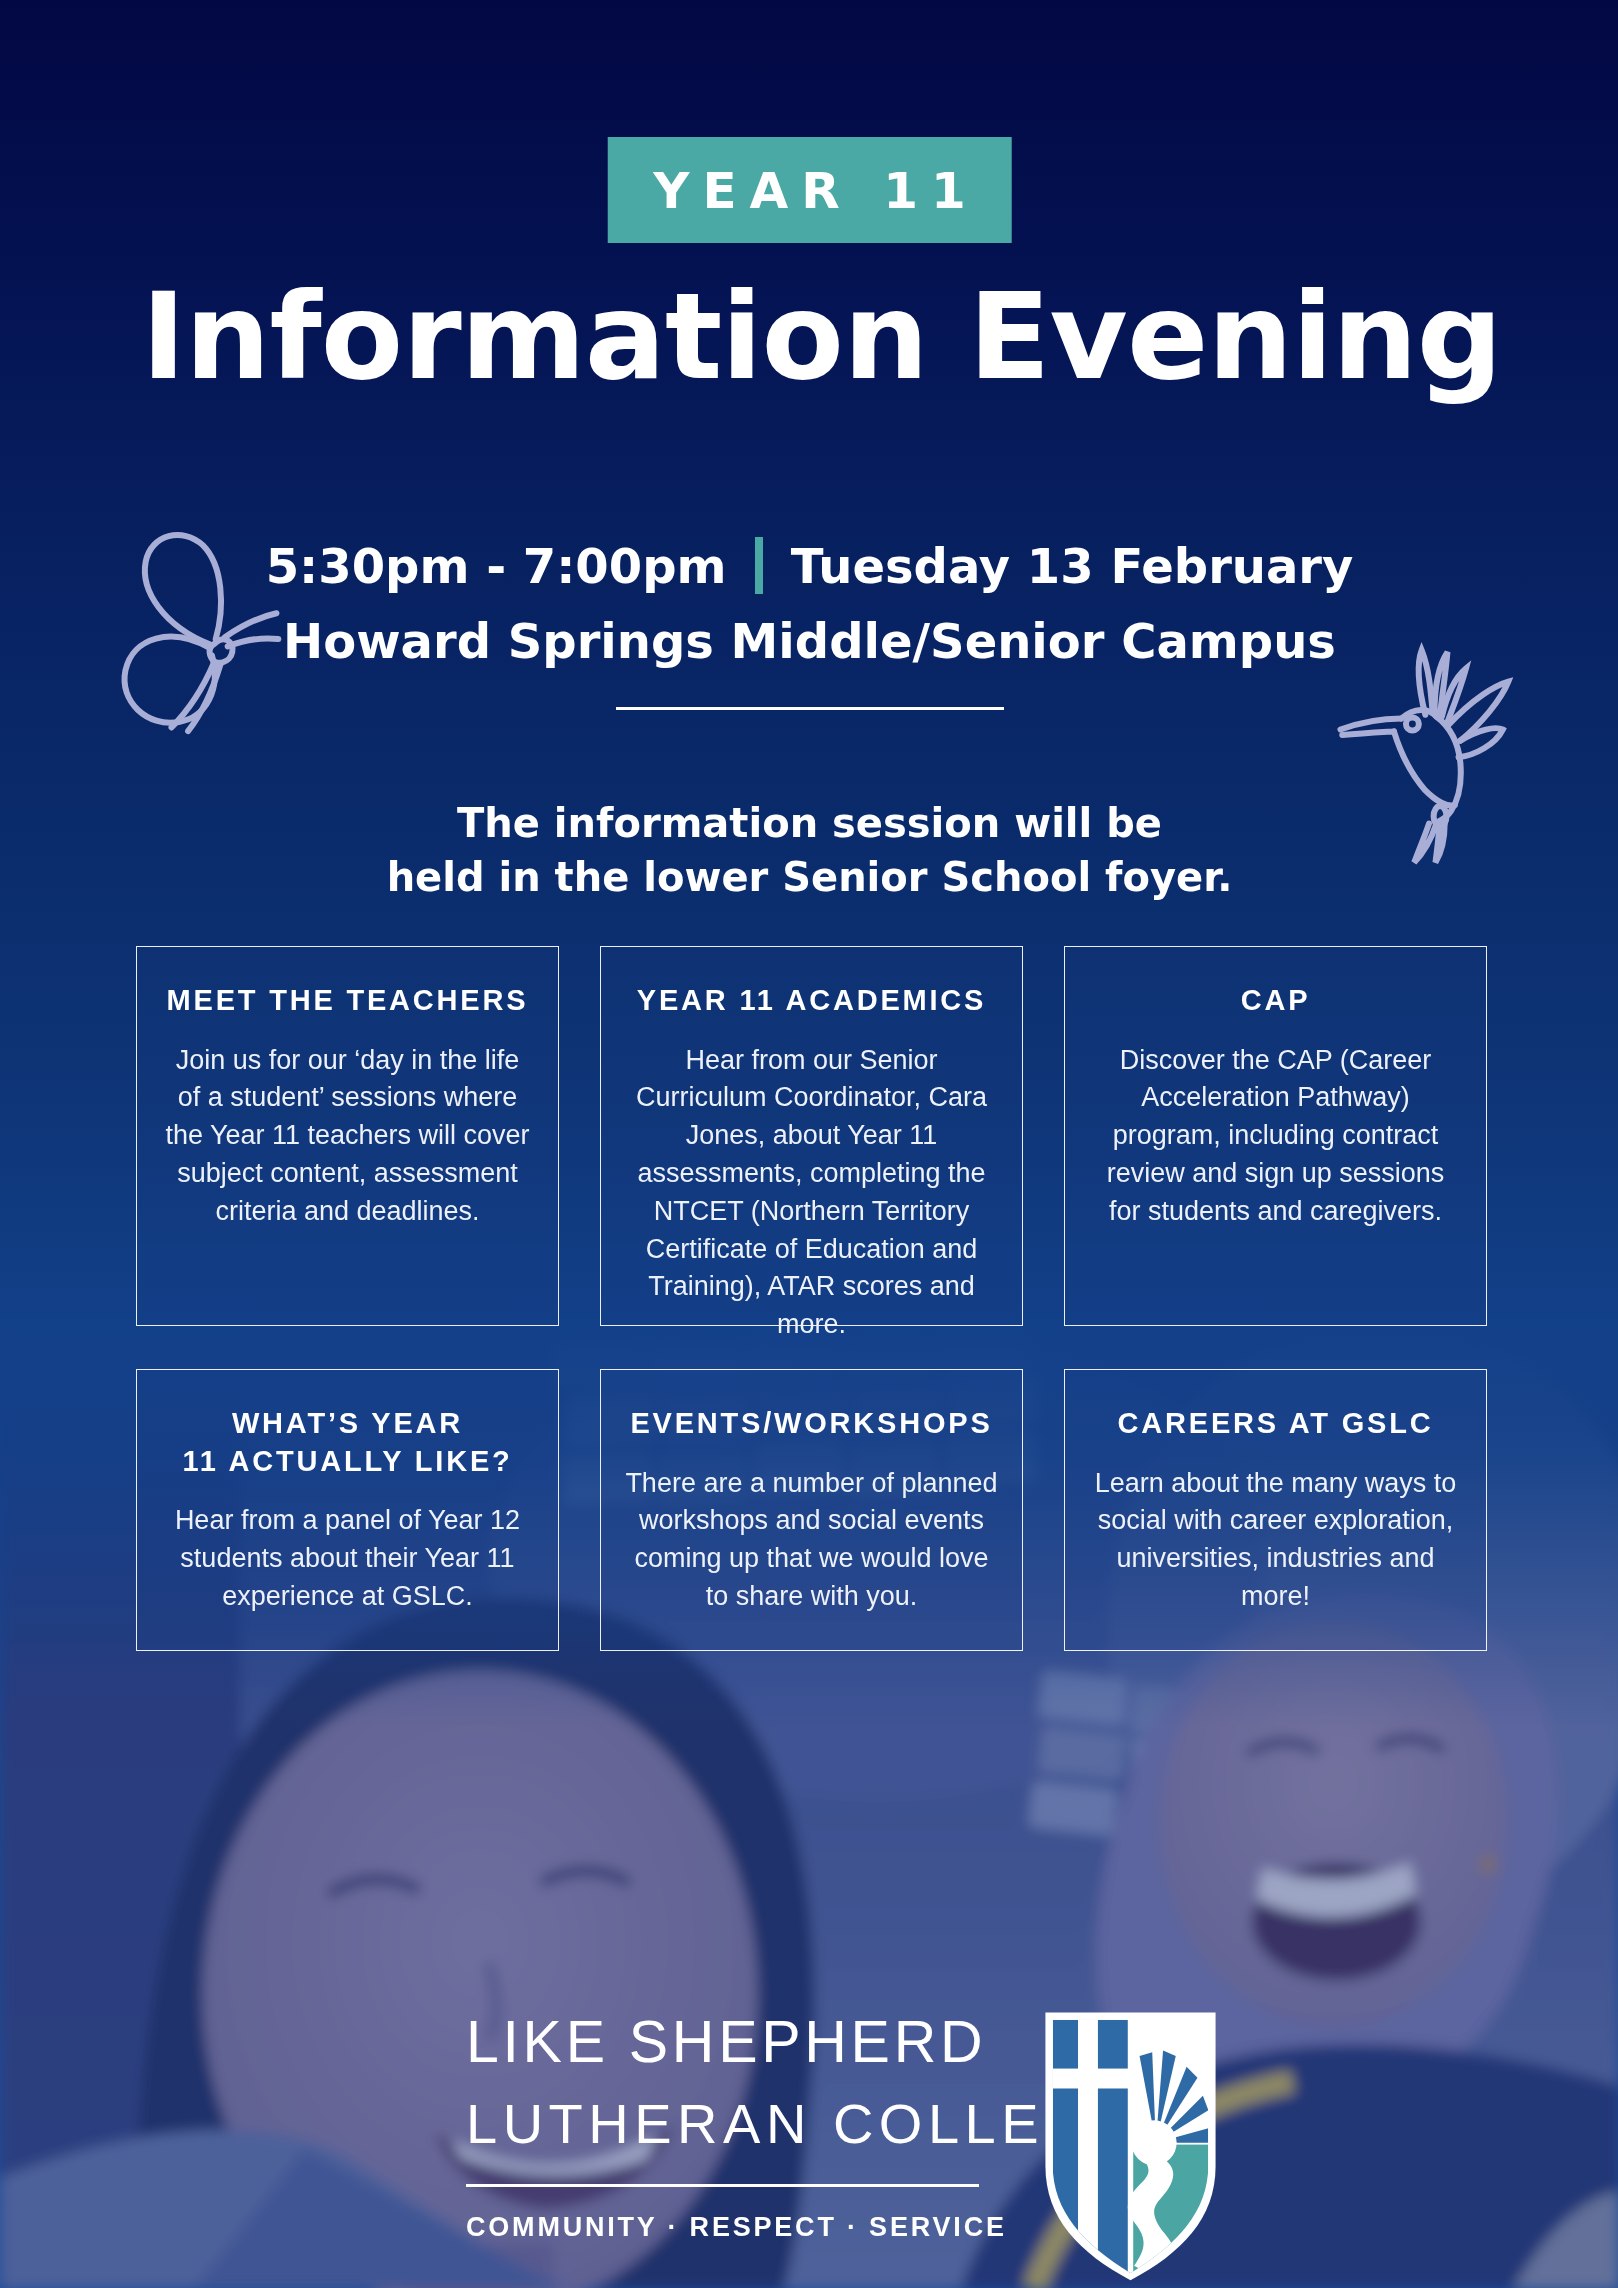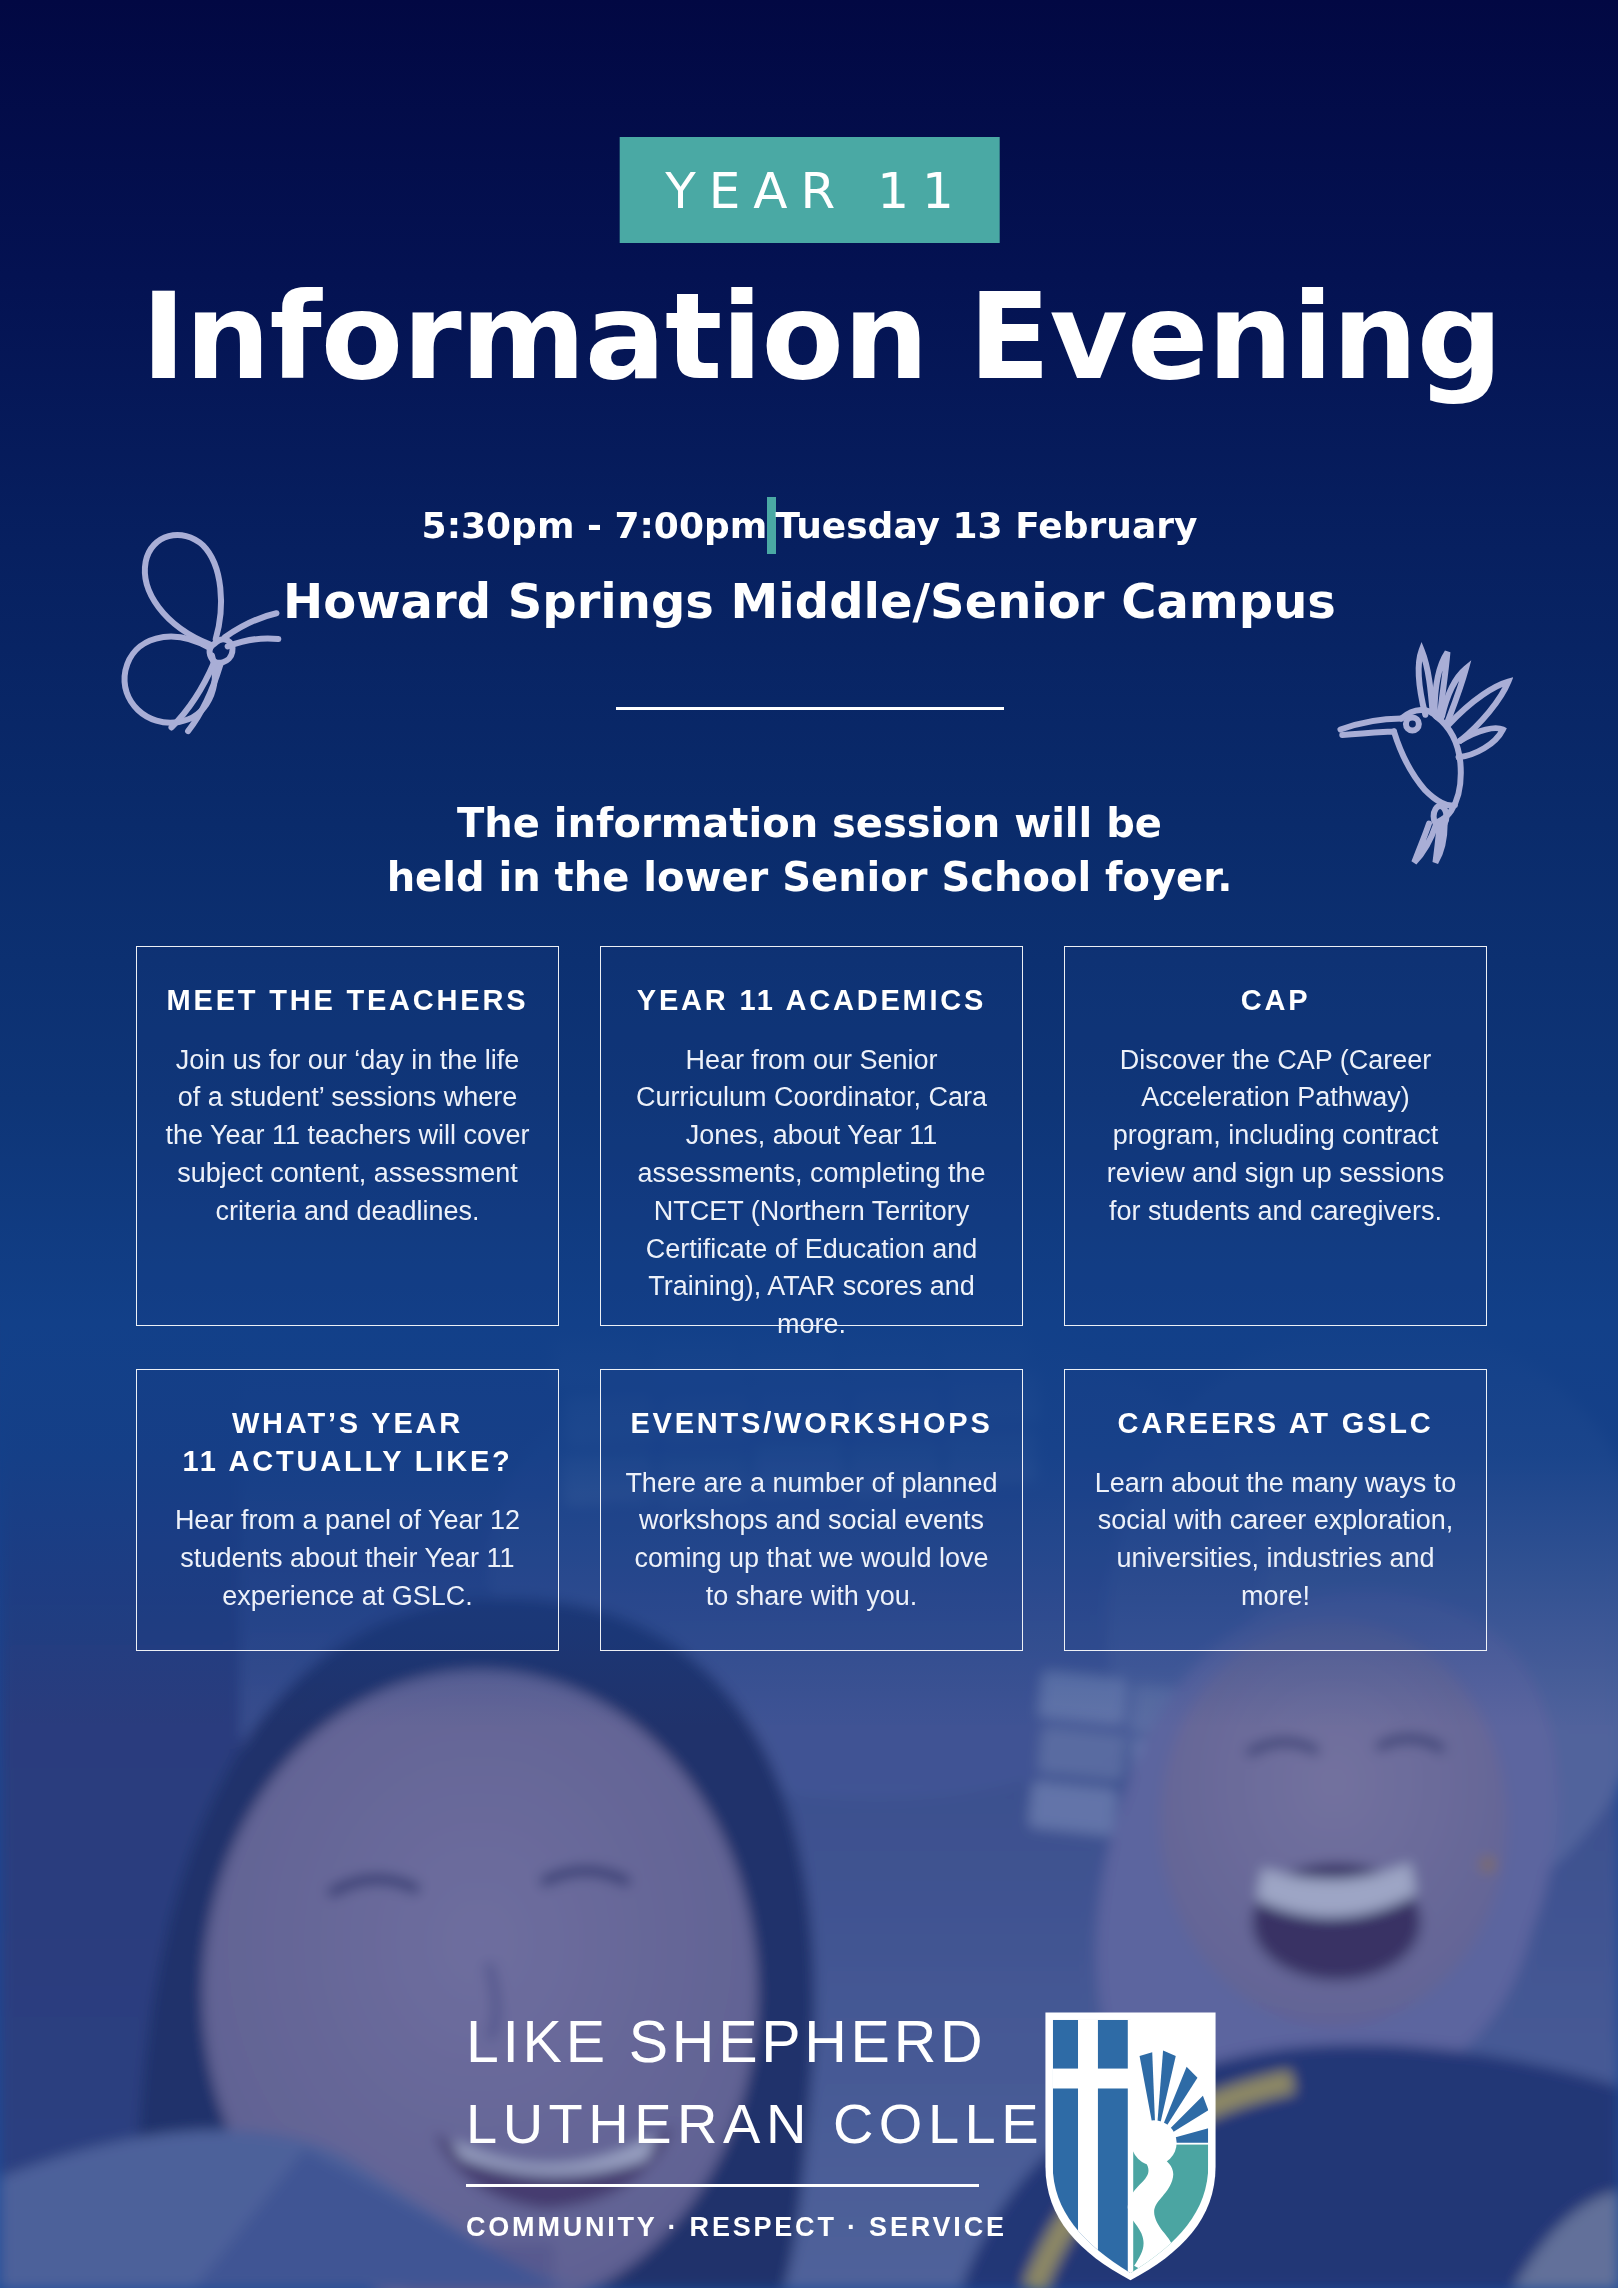--- a/index.html
+++ b/index.html
@@ -7,32 +7,32 @@
     position:relative; width:1619px; height:2289px; overflow:hidden;
     font-family:"Liberation Sans", sans-serif;
     background:linear-gradient(180deg,
       #020843 0%, #041252 12%, #072060 24%, #0a2b6b 36%,
       #0e3577 48%, #124089 58%, #174a97 68%, #1a4f9c 80%, #1d53a1 100%);
   }
   
   .badge {
     position:absolute; top:137px; left:50%; transform:translateX(-50%);
     background:#4aa9a4; color:#fff;
-    font-family:"DejaVu Sans", sans-serif; font-weight:400;
+    font-family:"DejaVu Sans", sans-serif; font-weight:700;
     font-size:50px; letter-spacing:13px;
     padding:25px 33px 23px 46px; white-space:nowrap;
   }
   .title {
     position:absolute; top:271px; left:12px; width:100%; text-align:center;
     color:#fff; font-family:"DejaVu Sans", sans-serif; font-weight:800;
     font-size:120px; letter-spacing:-0.9px; line-height:1.1;
   }
   .schedule { position:absolute; top:497px; left:0; width:100%;
     color:#fff; font-family:"DejaVu Sans", sans-serif; font-weight:700; }
-  .schedule-line1 { display:flex; justify-content:center; align-items:center; font-size:36px; }
+  .schedule-line1 { display:flex; justify-content:center; align-items:center; gap:28px; font-size:48px;margin-top:40px; }
   .time-sep { width:8.3px; height:57px; background:#4aa9a4; }
   .campus { margin-top:18.5px; text-align:center; font-size:48px; }
   .divider {
     position:absolute; top:707px; left:50%; transform:translateX(-50%);
     width:388px; height:2.8px; background:#fff;
   }
   .intro {
     position:absolute; top:797px; left:0; width:100%; text-align:center;
     color:#fff; font-family:"DejaVu Sans", sans-serif; font-weight:700;
     font-size:40px; line-height:1.34;

